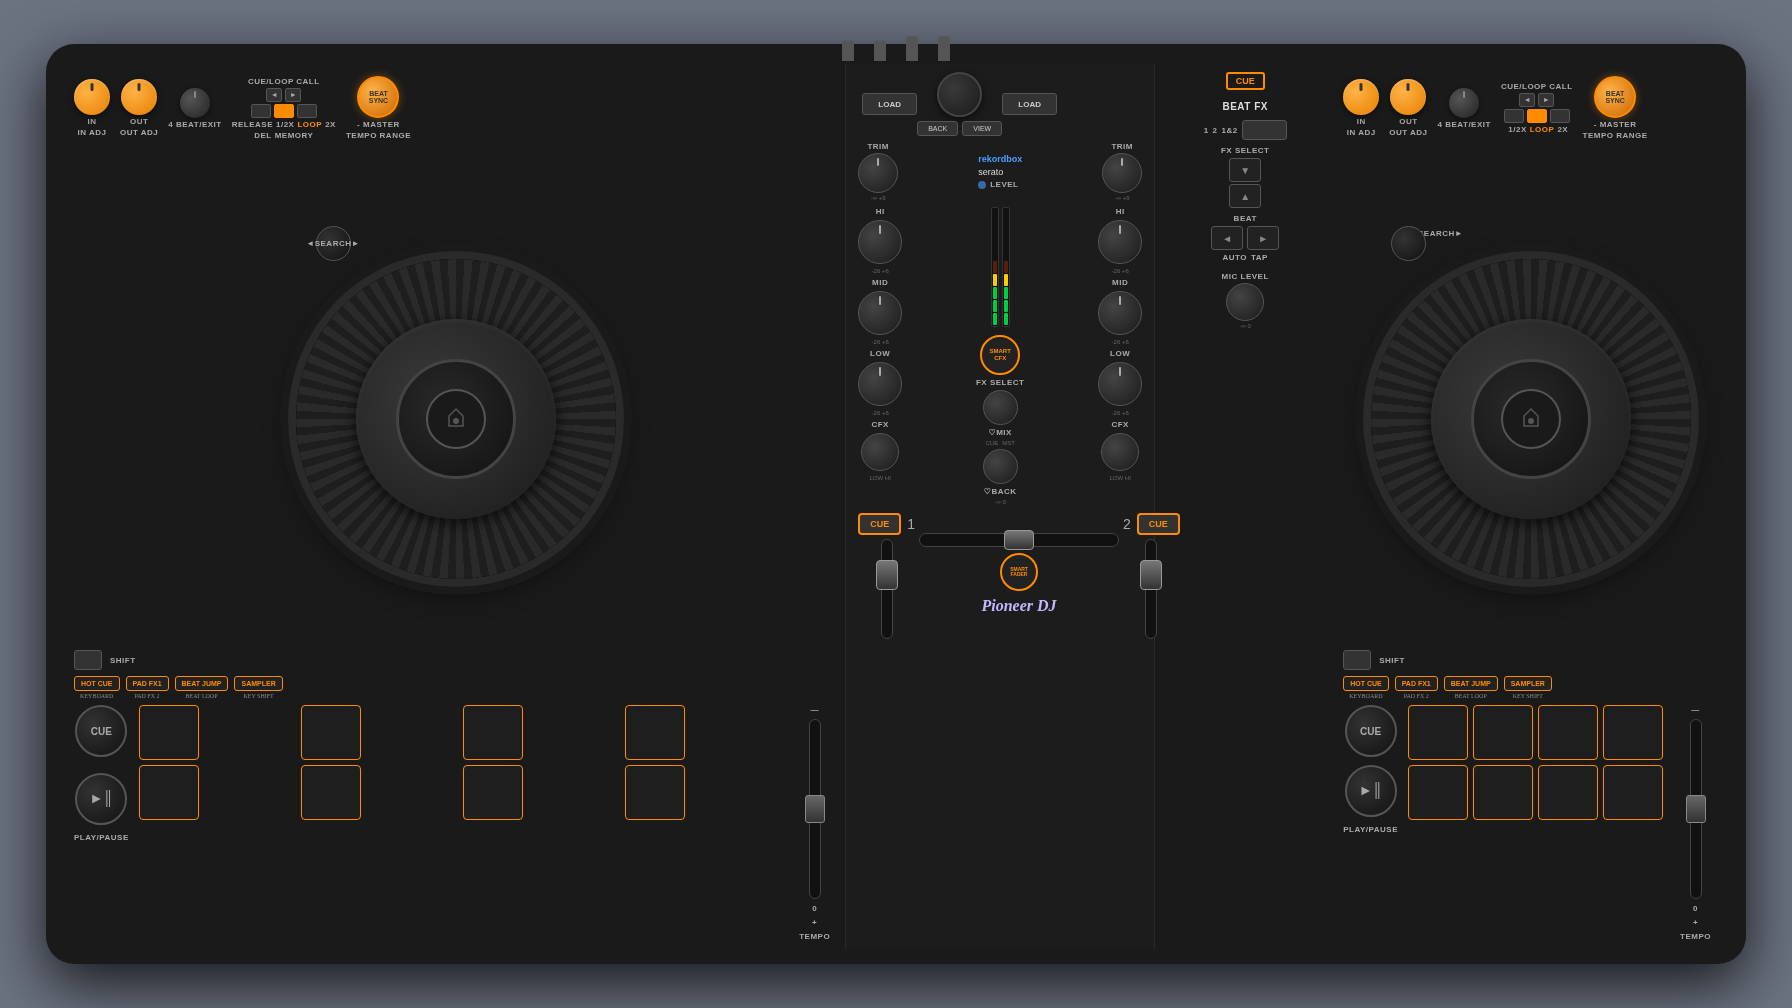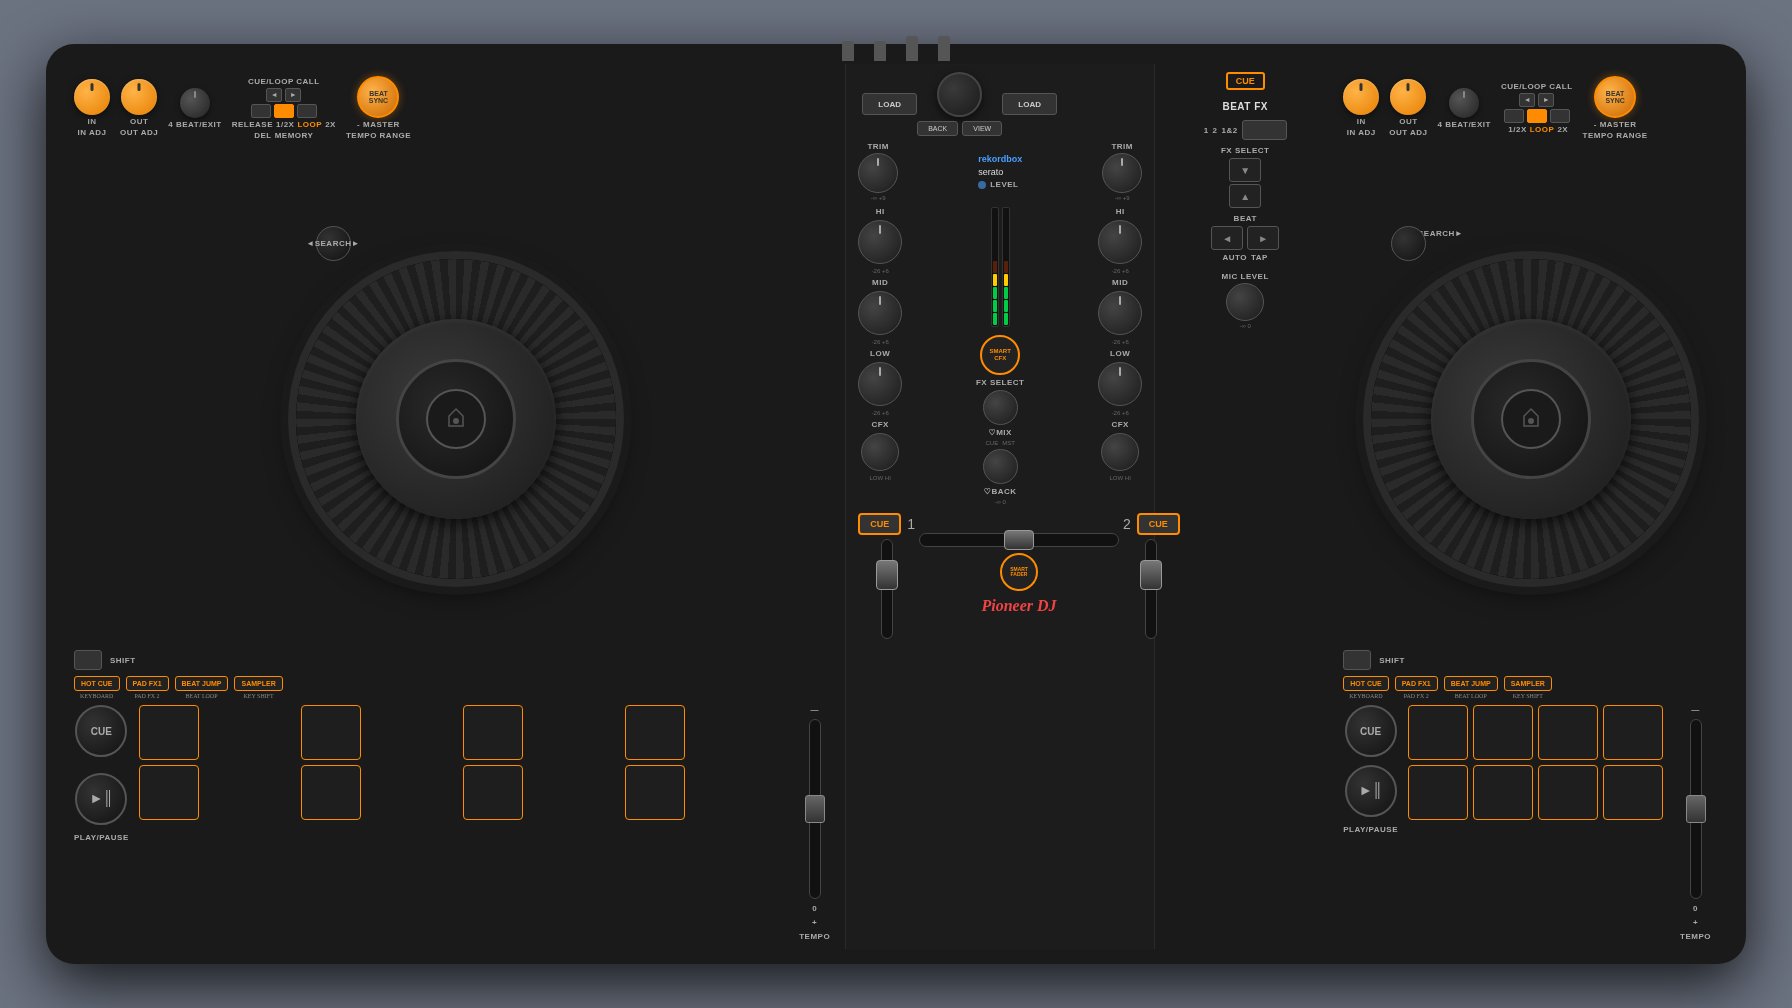--- a/index.html
+++ b/index.html
@@ -925,21 +925,21 @@
         <div style="display:flex;flex-direction:column;align-items:center;gap:6px;margin-top:20px;">
           <div class="crossfader-track">
             <div class="crossfader-handle"></div>
           </div>
           <div class="smart-fader-btn">
             <div style="display:flex;flex-direction:column;align-items:center;line-height:1.1;">
               <span style="font-size:5px;font-family:Arial;color:#ff8c00;font-weight:bold;">SMART</span>
               <span style="font-size:5px;font-family:Arial;color:#ff8c00;font-weight:bold;">FADER</span>
             </div>
           </div>
-          <div style="font-size:16px;color:#ef4444;font-family:Georgia,serif;font-style:italic;font-weight:bold;">Pioneer DJ</div>
+          <div style="font-size:16px;color:#c4b5fd;font-family:Georgia,serif;font-style:italic;font-weight:bold;">Pioneer DJ</div>
         </div>
 
         <div style="display:flex;flex-direction:column;align-items:center;gap:4px;">
           <div style="display:flex;align-items:center;gap:6px;">
             <span style="font-size:14px;color:#aaa;font-family:Arial;">2</span>
             <div class="cue-btn-mixer">CUE</div>
           </div>
           <div class="channel-fader-track" style="height:100px;">
             <div class="channel-fader-handle" style="top:20%;"></div>
           </div>

